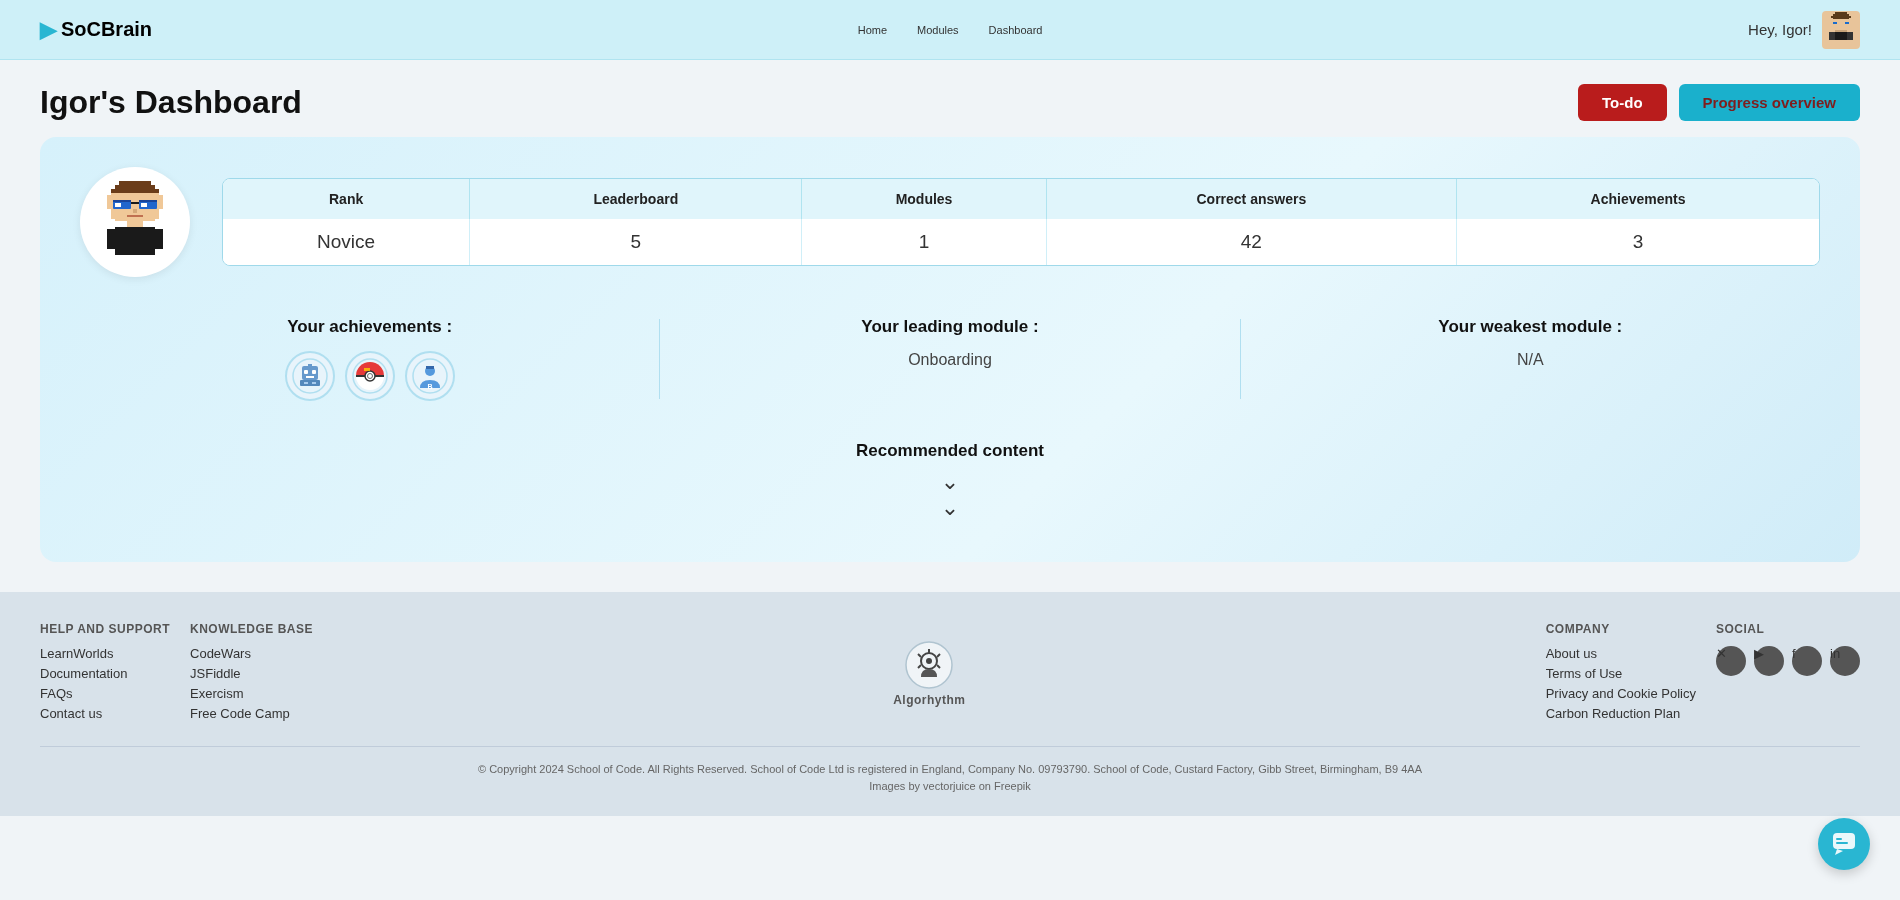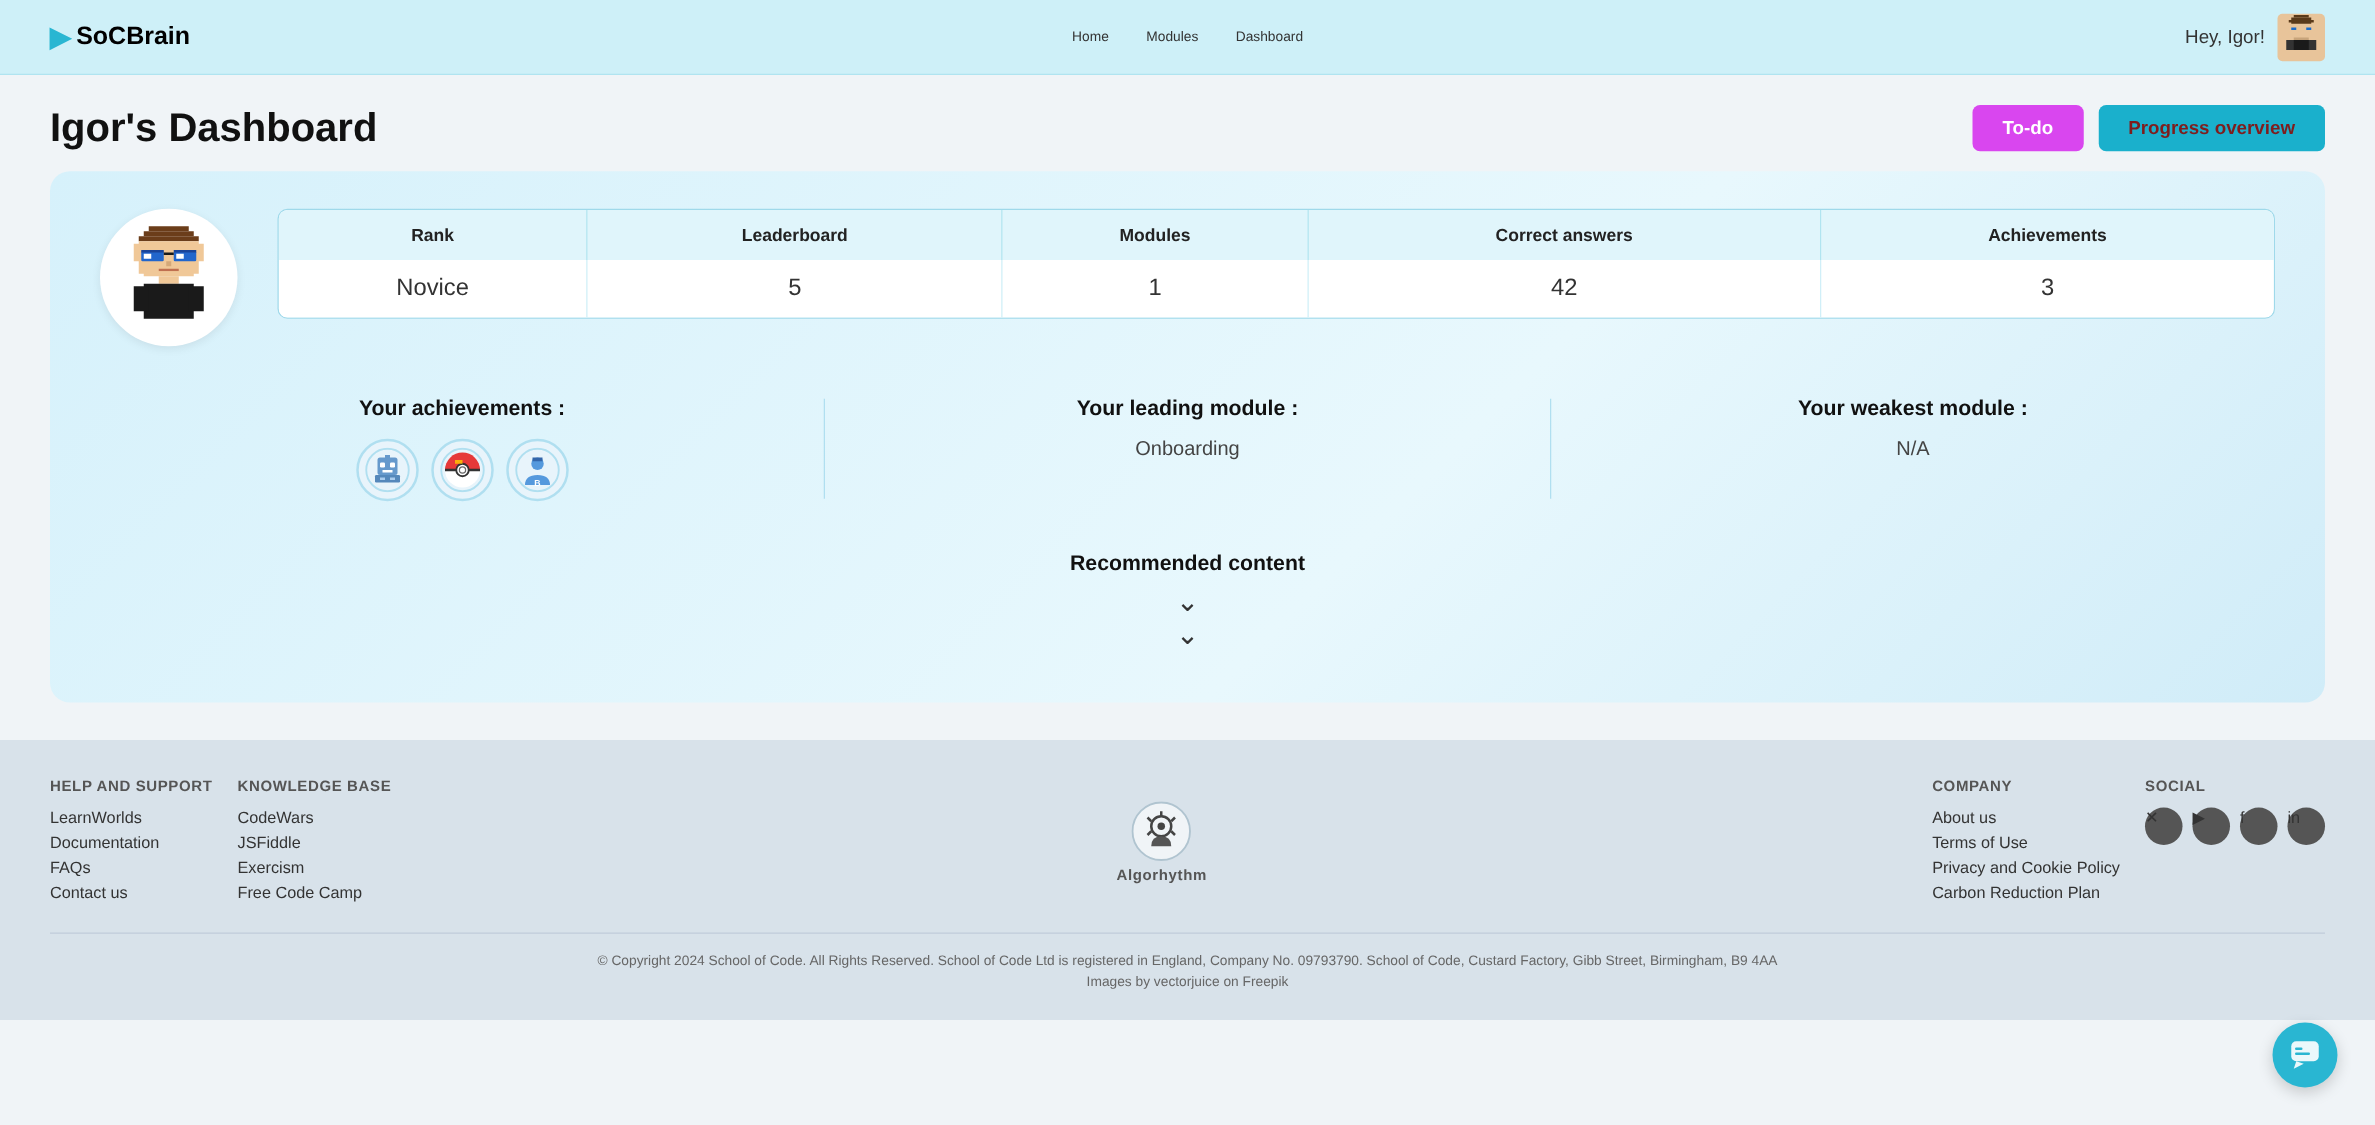--- a/index.html
+++ b/index.html
@@ -67,21 +67,21 @@
     .page-title {
       font-size: 32px;
       font-weight: 900;
       color: #111;
     }
     .header-buttons {
       display: flex;
       gap: 12px;
     }
     .btn-todo {
-      background: #d946ef;
+      background: #b91c1c;
       color: #fff;
       border: none;
       border-radius: 6px;
       padding: 10px 24px;
       font-size: 15px;
       font-weight: bold;
       cursor: pointer;
     }
     .btn-progress {
       background: #1ab0cc;
@@ -98,21 +98,21 @@
     .main-card {
       margin: 0 40px 30px 40px;
       background: linear-gradient(135deg, #d6f1fb 0%, #e8f8fd 60%, #d0ecf8 100%);
       border-radius: 16px;
       padding: 30px 40px 40px 40px;
     }
 
     
     .stats-row {
       display: flex;
-      align-items: flex-start;
+      align-items: center;
       margin-bottom: 40px;
       gap: 32px;
     }
     .user-avatar-circle {
       width: 110px;
       height: 110px;
       border-radius: 50%;
       background: #fff;
       display: flex;
       align-items: center;

